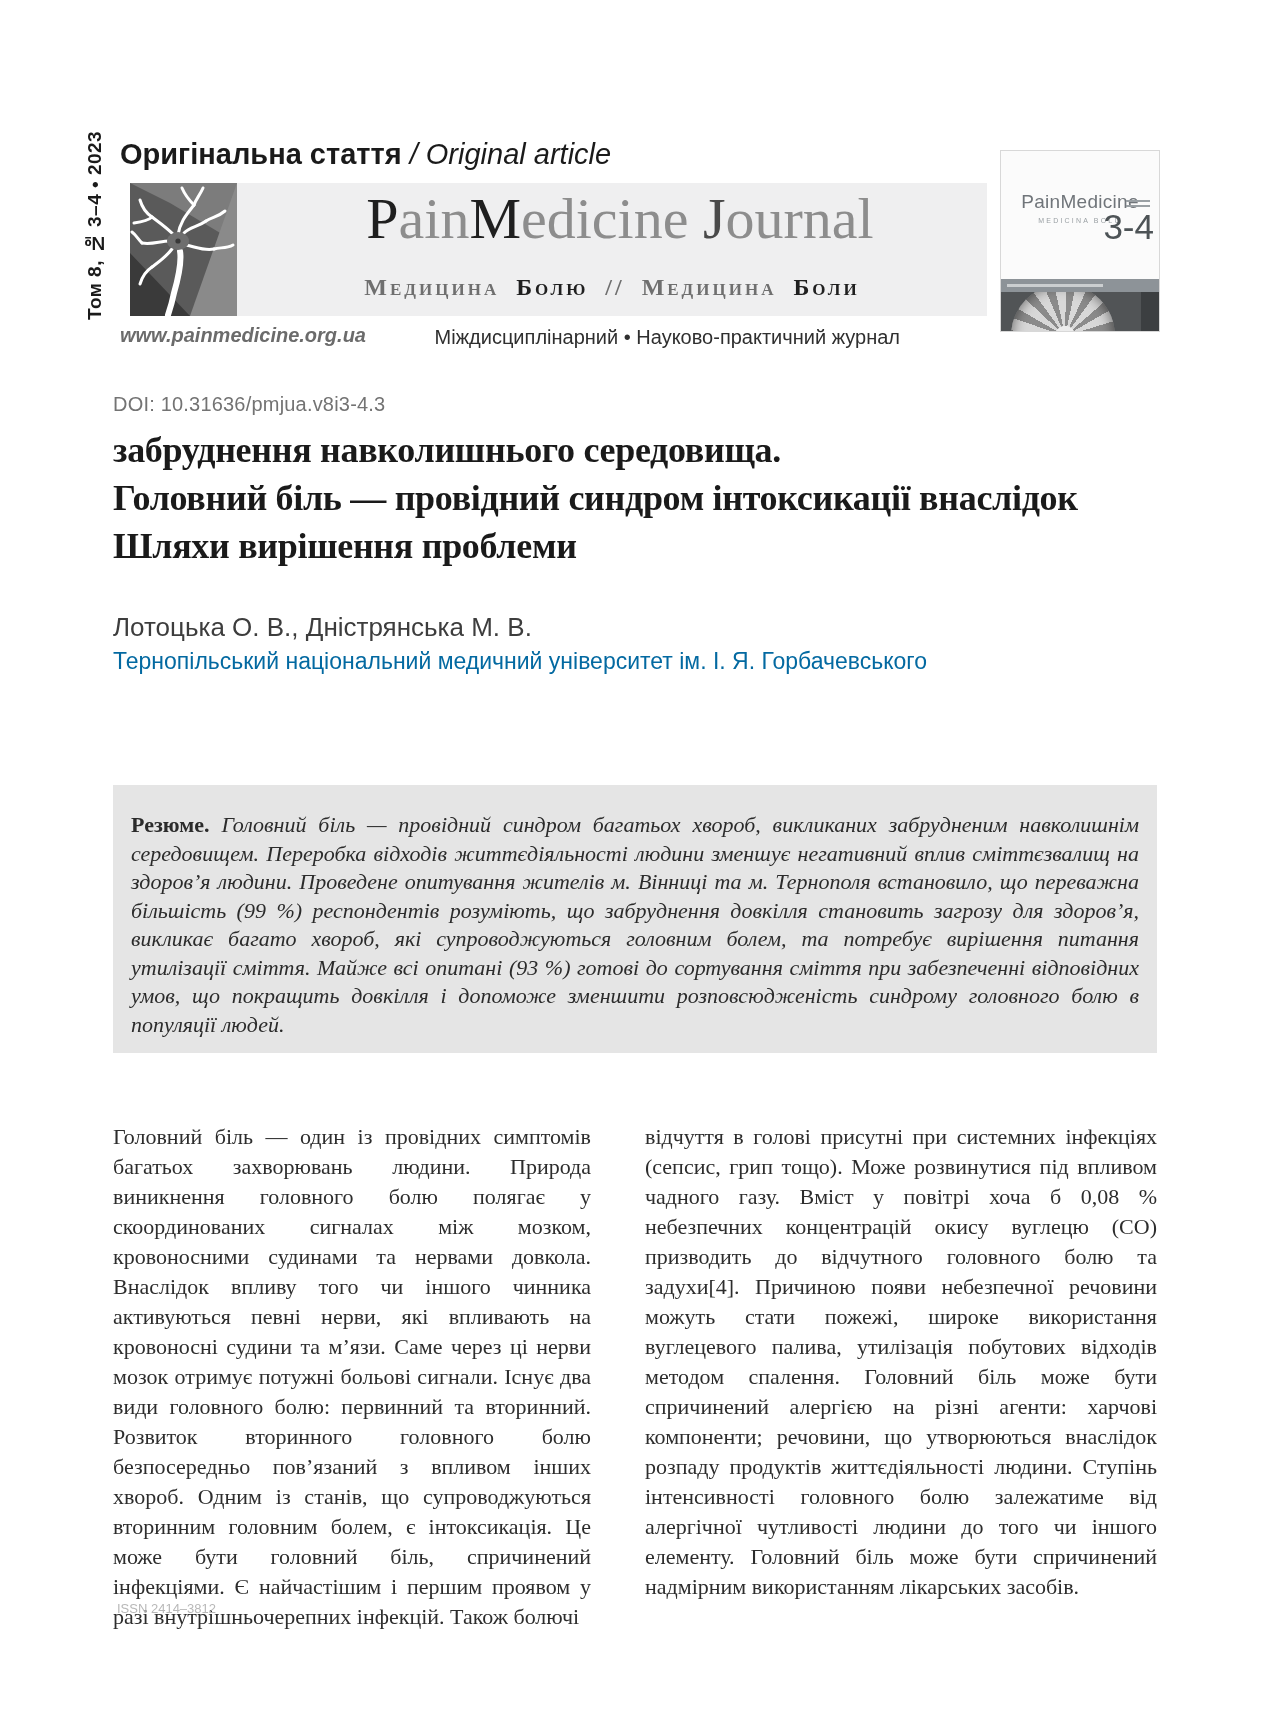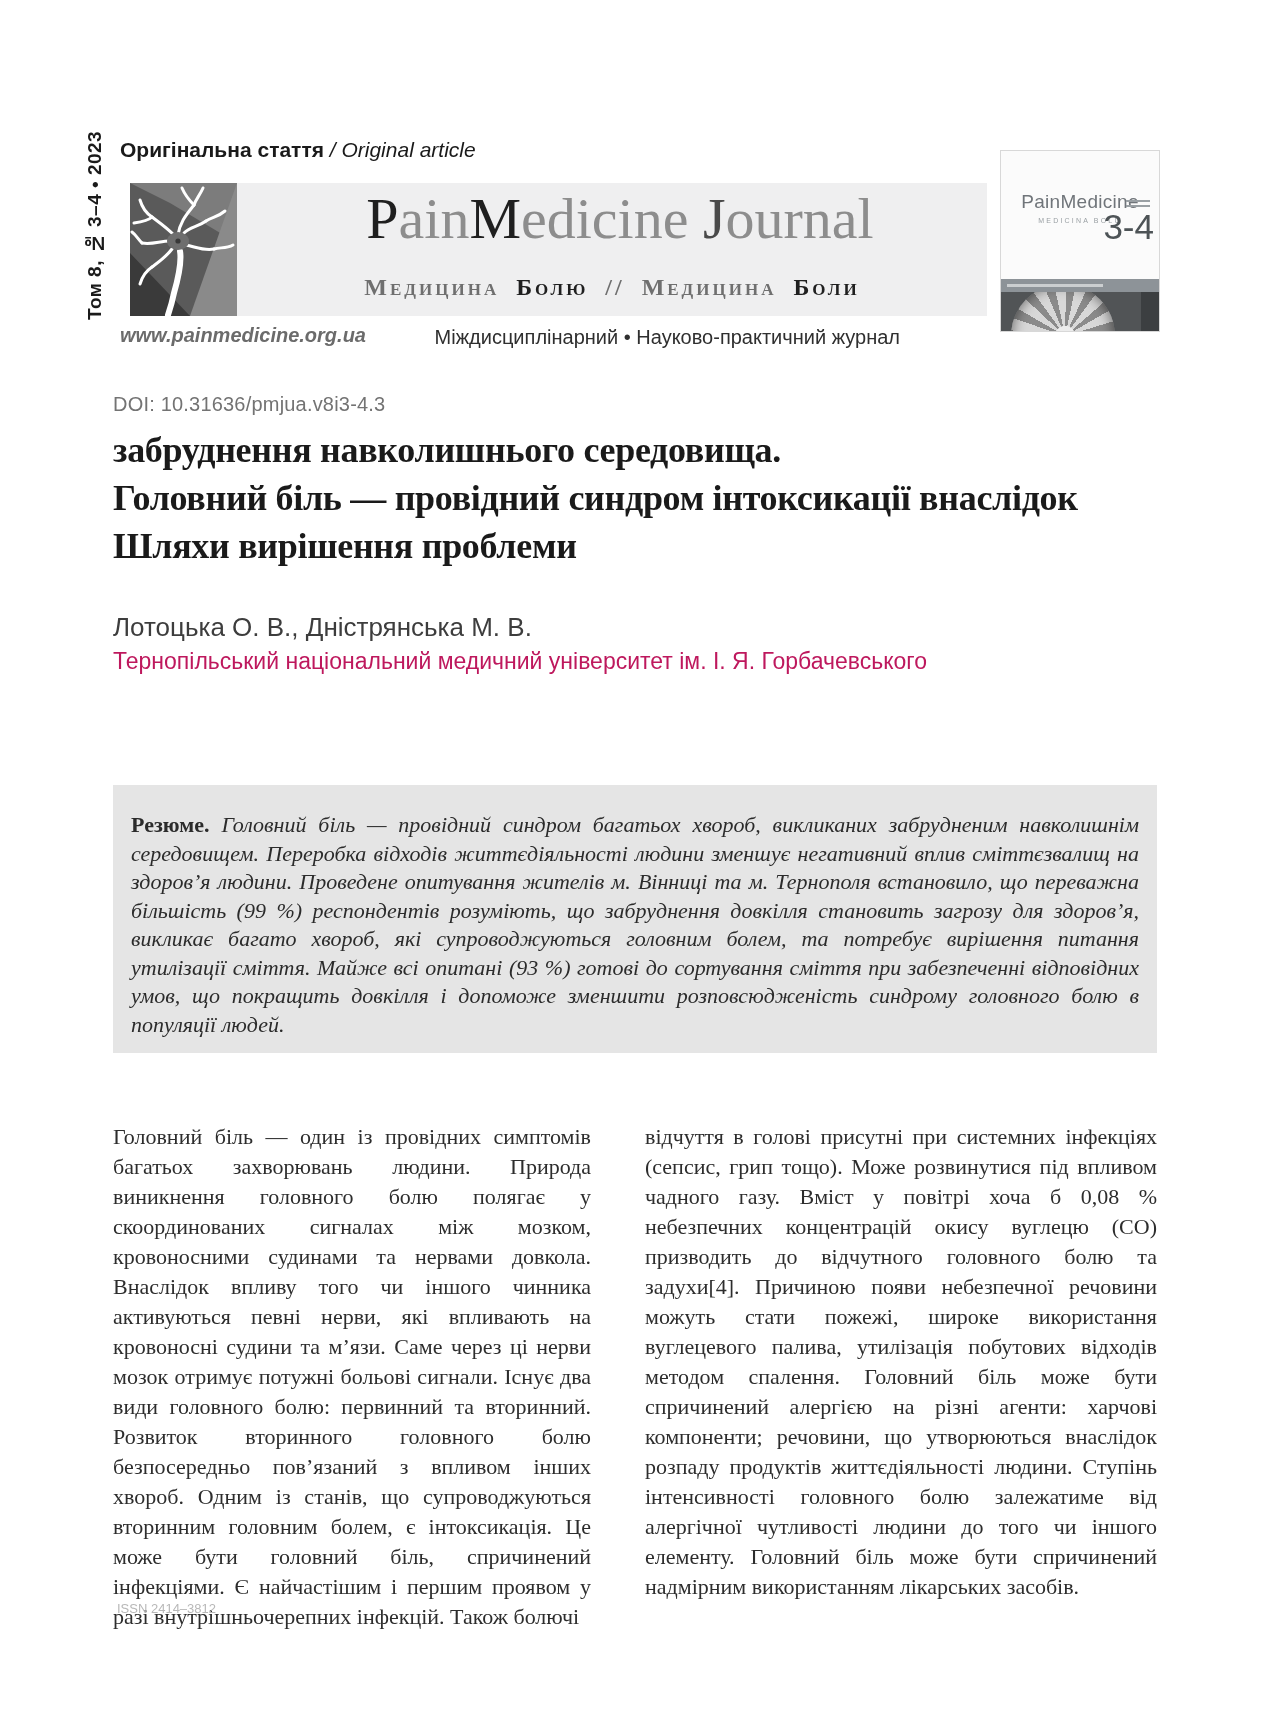--- a/index.html
+++ b/index.html
@@ -3,21 +3,21 @@
 <meta charset="utf-8">
 <style>
   * { margin:0; padding:0; box-sizing:border-box; }
   html,body { background:#fff; }
   .page {
     position:relative; width:1270px; height:1713px; background:#ffffff;
     font-family:"Liberation Sans", sans-serif; color:#222; overflow:hidden;
   }
 
   
-  .orig-label { position:absolute; left:120px; top:138px; font-size:21px; color:#1a1a1a; }
+  .orig-label { position:absolute; left:120px; top:138px; font-size:29px; color:#1a1a1a; }
   .orig-label .uk { font-weight:700; }
   .orig-label .en { font-style:italic; font-weight:400; }
 
   
   .vol-info {
     position:absolute; left:84px; top:180px; height:140px; width:28px;
     writing-mode:vertical-rl; transform:rotate(180deg);
     font-size:19px; font-weight:700; color:#1a1a1a; text-align:center; letter-spacing:.5px;
     white-space:nowrap;
   }
@@ -76,21 +76,21 @@
 
   
   .doi { position:absolute; left:113px; top:393px; font-size:20px; color:#737373; letter-spacing:.2px; }
   .title {
     position:absolute; left:113px; top:426px; width:1060px;
     font-family:"Liberation Serif", serif; font-weight:700; color:#1a1a1a;
     font-size:36px; line-height:48px; letter-spacing:-.3px;
   }
   .title div { white-space:nowrap; }
   .authors { position:absolute; left:113px; top:612px; font-size:26px; color:#3d3d3d; }
-  .affiliation { position:absolute; left:113px; top:648px; font-size:23px; color:#be185d; }
+  .affiliation { position:absolute; left:113px; top:648px; font-size:23px; color:#0369a1; }
 
   
   .abstract-box {
     position:absolute; left:113px; top:785px; width:1044px; height:268px;
     background:#e5e5e5; padding:26px 18px 16px 18px; overflow:hidden;
     font-family:"Liberation Serif", serif; font-size:22px; line-height:28.5px; color:#2b2b2b;
   }
   .abstract-text { text-align:justify; font-style:italic; }
   .abstract-label { font-style:normal; font-weight:700; }
   .keywords-line { margin-top:12px; font-style:italic; }

